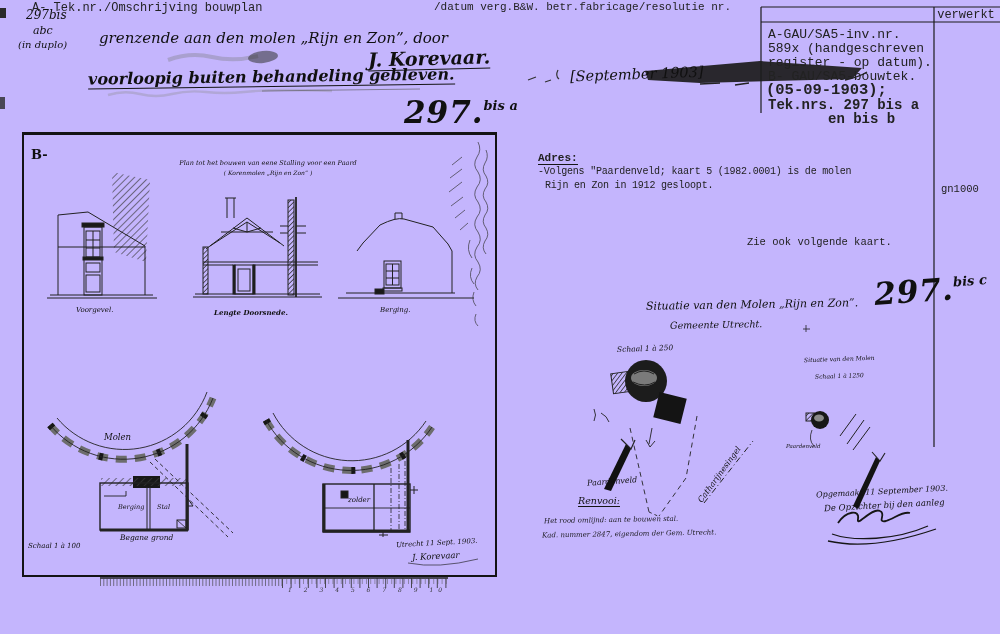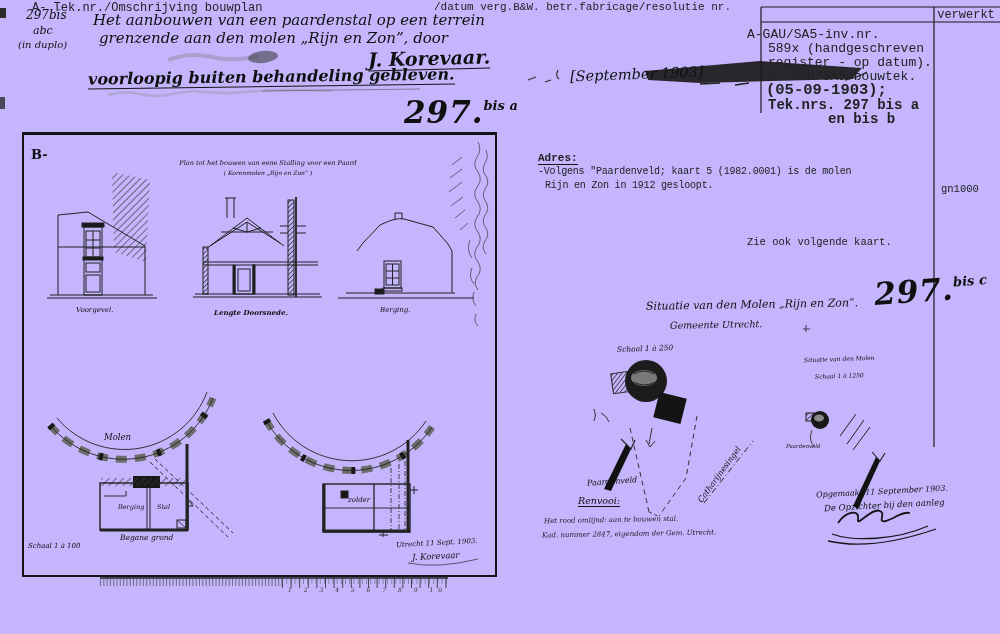--- a/index.html
+++ b/index.html
@@ -174,38 +174,37 @@
       <path d="M832,534 c22,8 64,6 96,-8 M828,541 q44,10 108,-12" stroke-width="1.3" stroke="#161616"></path>
     </g>
   </svg>
 
   <div id="frame"></div>
 
   <span class="abs t" style="left:32px;top:1px;font-size:12px;">A- Tek.nr./Omschrijving bouwplan</span>
   <span class="abs t" style="left:434px;top:1px;font-size:11px;">/datum verg.B&amp;W. betr.fabricage/resolutie nr.</span>
   <span class="abs t ctr" style="left:934px;top:8px;width:64px;font-size:12px;">verwerkt</span>
 
-  <span class="abs t" style="left:747px;top:27px;font-size:13px;">A-GAU/SA5-inv.nr.</span>
+  <span class="abs t" style="left:768px;top:27px;font-size:13px;">A-GAU/SA5-inv.nr.</span>
   <span class="abs t" style="left:768px;top:41px;font-size:13px;">589x (handgeschreven</span>
   <span class="abs t" style="left:768px;top:55px;font-size:13px;">register - op datum).</span>
   <span class="abs t" style="left:768px;top:69px;font-size:13px;">B- GAU/SA5-bouwtek.</span>
   <span class="abs t b" style="left:766px;top:81px;font-size:15.5px;">(05-09-1903);</span>
   <span class="abs t b" style="left:768px;top:97px;font-size:14px;">Tek.nrs. 297 bis a</span>
   <span class="abs t b" style="left:828px;top:111px;font-size:14px;">en bis b</span>
 
   <span class="abs t b u" style="left:538px;top:152px;font-size:11px;">Adres:</span>
   <span class="abs t" style="left:538px;top:166px;font-size:10px;letter-spacing:-0.2px;">-Volgens "Paardenveld; kaart 5 (1982.0001) is de molen</span>
   <span class="abs t" style="left:545px;top:180px;font-size:10px;letter-spacing:-0.2px;">Rijn en Zon in 1912 gesloopt.</span>
   <span class="abs t" style="left:941px;top:183px;font-size:10.5px;">gn1000</span>
   <span class="abs t" style="left:747px;top:236px;font-size:10.5px;">Zie ook volgende kaart.</span>
 
   <span class="abs h" style="left:26px;top:8px;font-size:12px;">297bis</span>
   <span class="abs h" style="left:33px;top:24px;font-size:11px;">abc</span>
   <span class="abs h" style="left:18px;top:39px;font-size:10px;">(in duplo)</span>
-  <span class="abs h" style="left:93px;top:11px;font-size:15px;">Het aanbouwen van een paardenstal op een terrein</span>
   <span class="abs h" style="left:99px;top:29px;font-size:15px;">grenzende aan den molen „Rijn en Zon”, door</span>
   <span class="abs h b u" style="left:368px;top:47px;font-size:19px;transform:rotate(-1.5deg);">J. Korevaar.</span>
   <span class="abs h b u" style="left:88px;top:67px;font-size:16px;transform:rotate(-0.8deg);">voorloopig buiten behandeling gebleven.</span>
   <span class="abs h" style="left:570px;top:66px;font-size:14.5px;transform:rotate(-2deg);">[September 1903]</span>
 
   <span class="abs h" style="left:404px;top:94px;"><span class="big297">297.</span><span class="sup h">bis a</span></span>
   <span class="abs h" style="left:874px;top:272px;transform:rotate(-4deg);"><span class="big297">297.</span><span class="sup h">bis c</span></span>
 
   <span class="abs h b" style="left:31px;top:147px;font-size:13px;font-style:normal;">B-</span>
   <span class="abs h ctr" style="left:168px;top:159px;width:200px;font-size:6.5px;">Plan tot het bouwen van eene Stalling voor een Paard</span>

